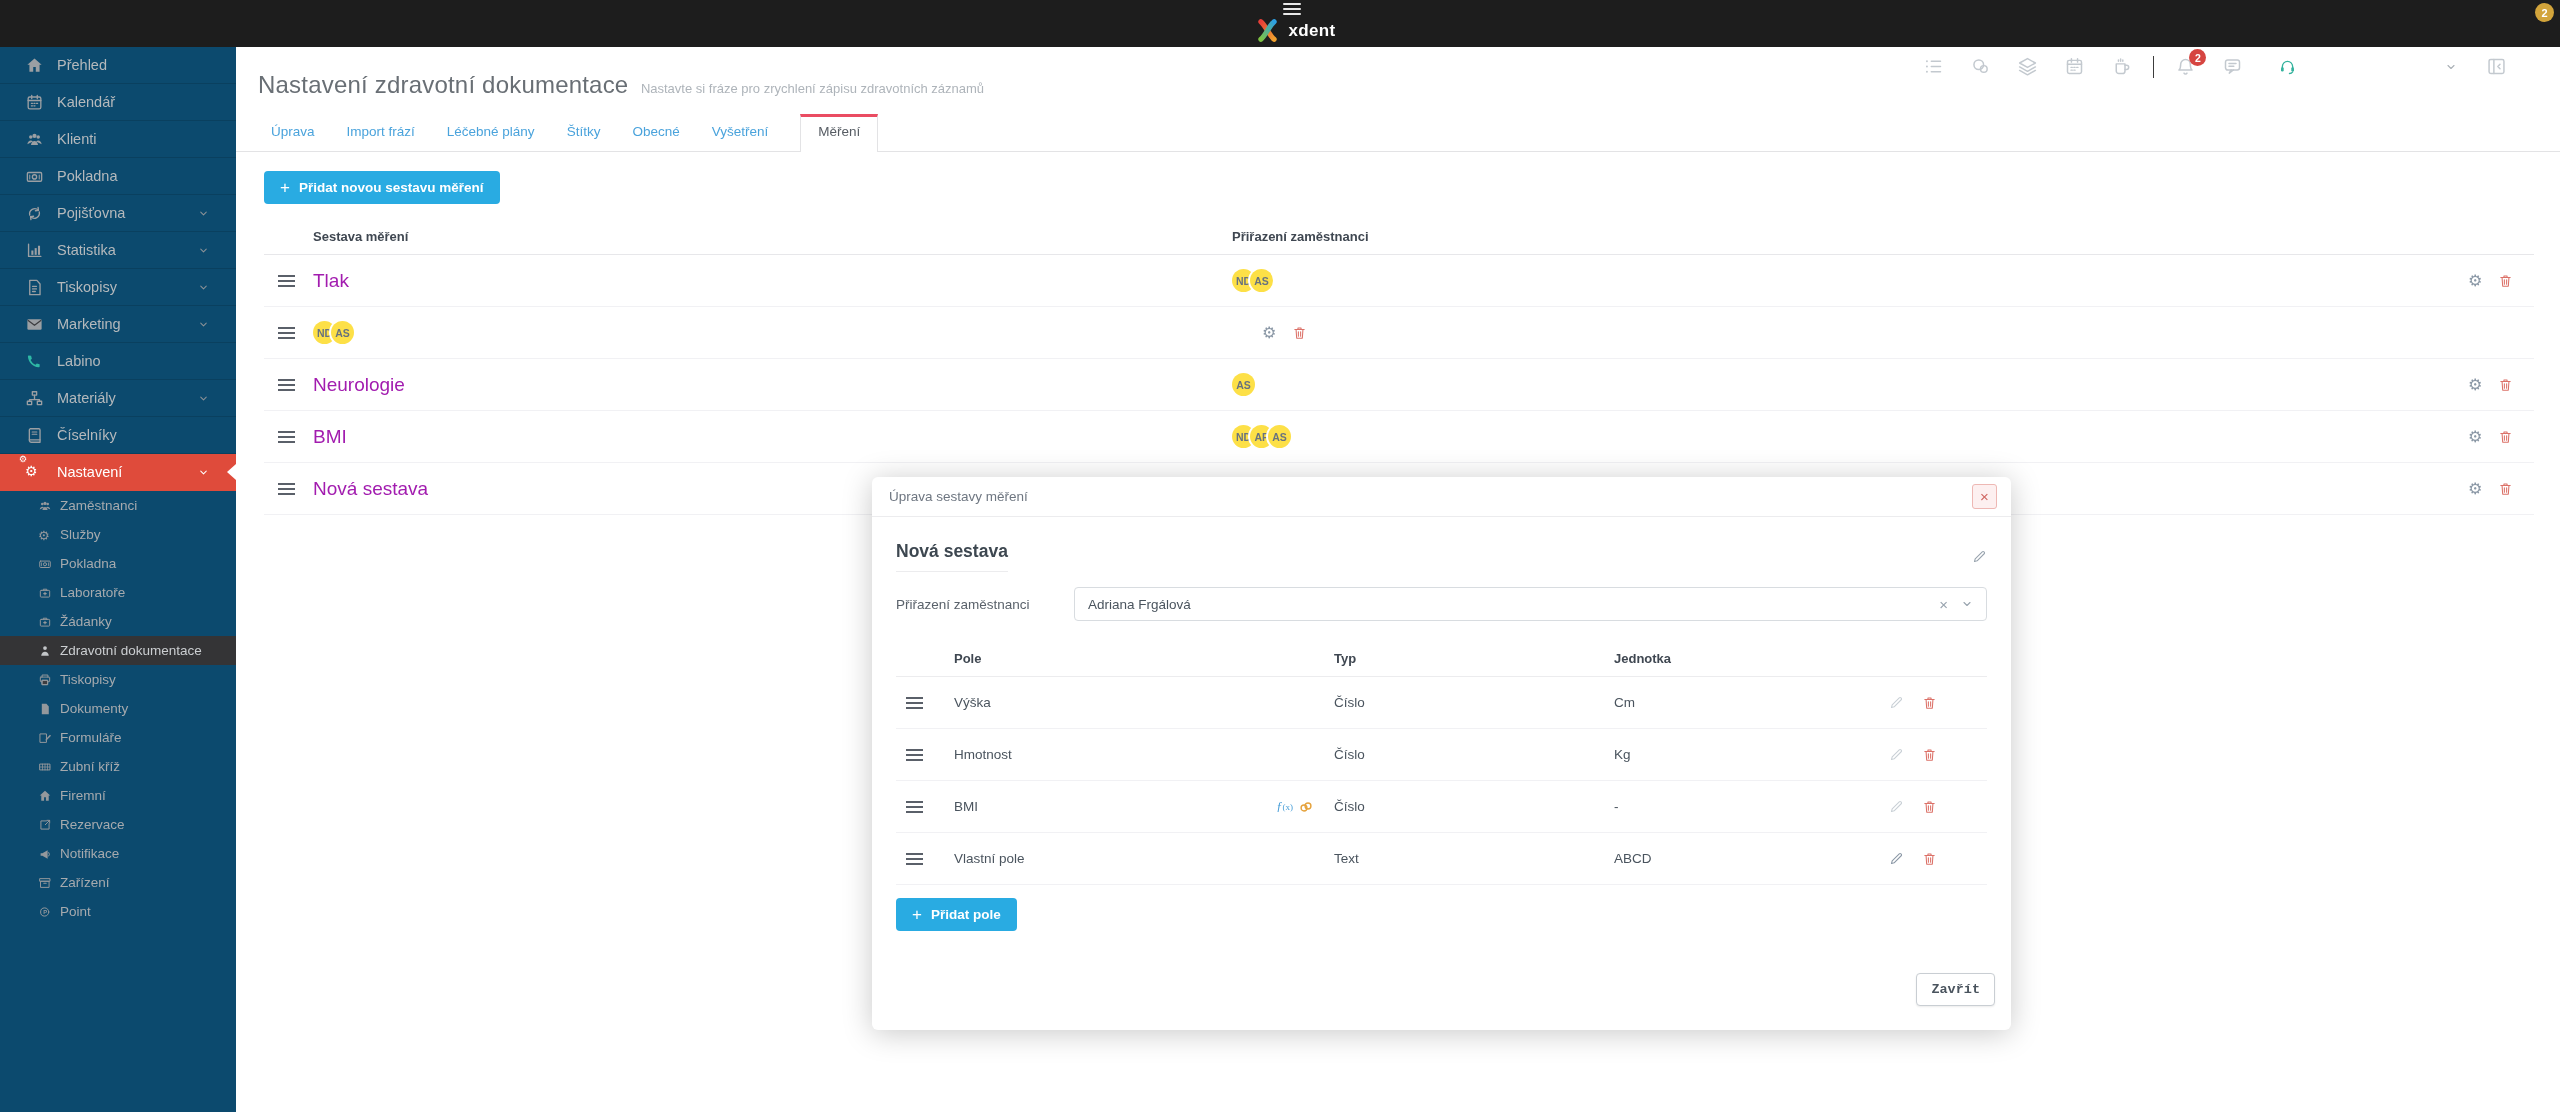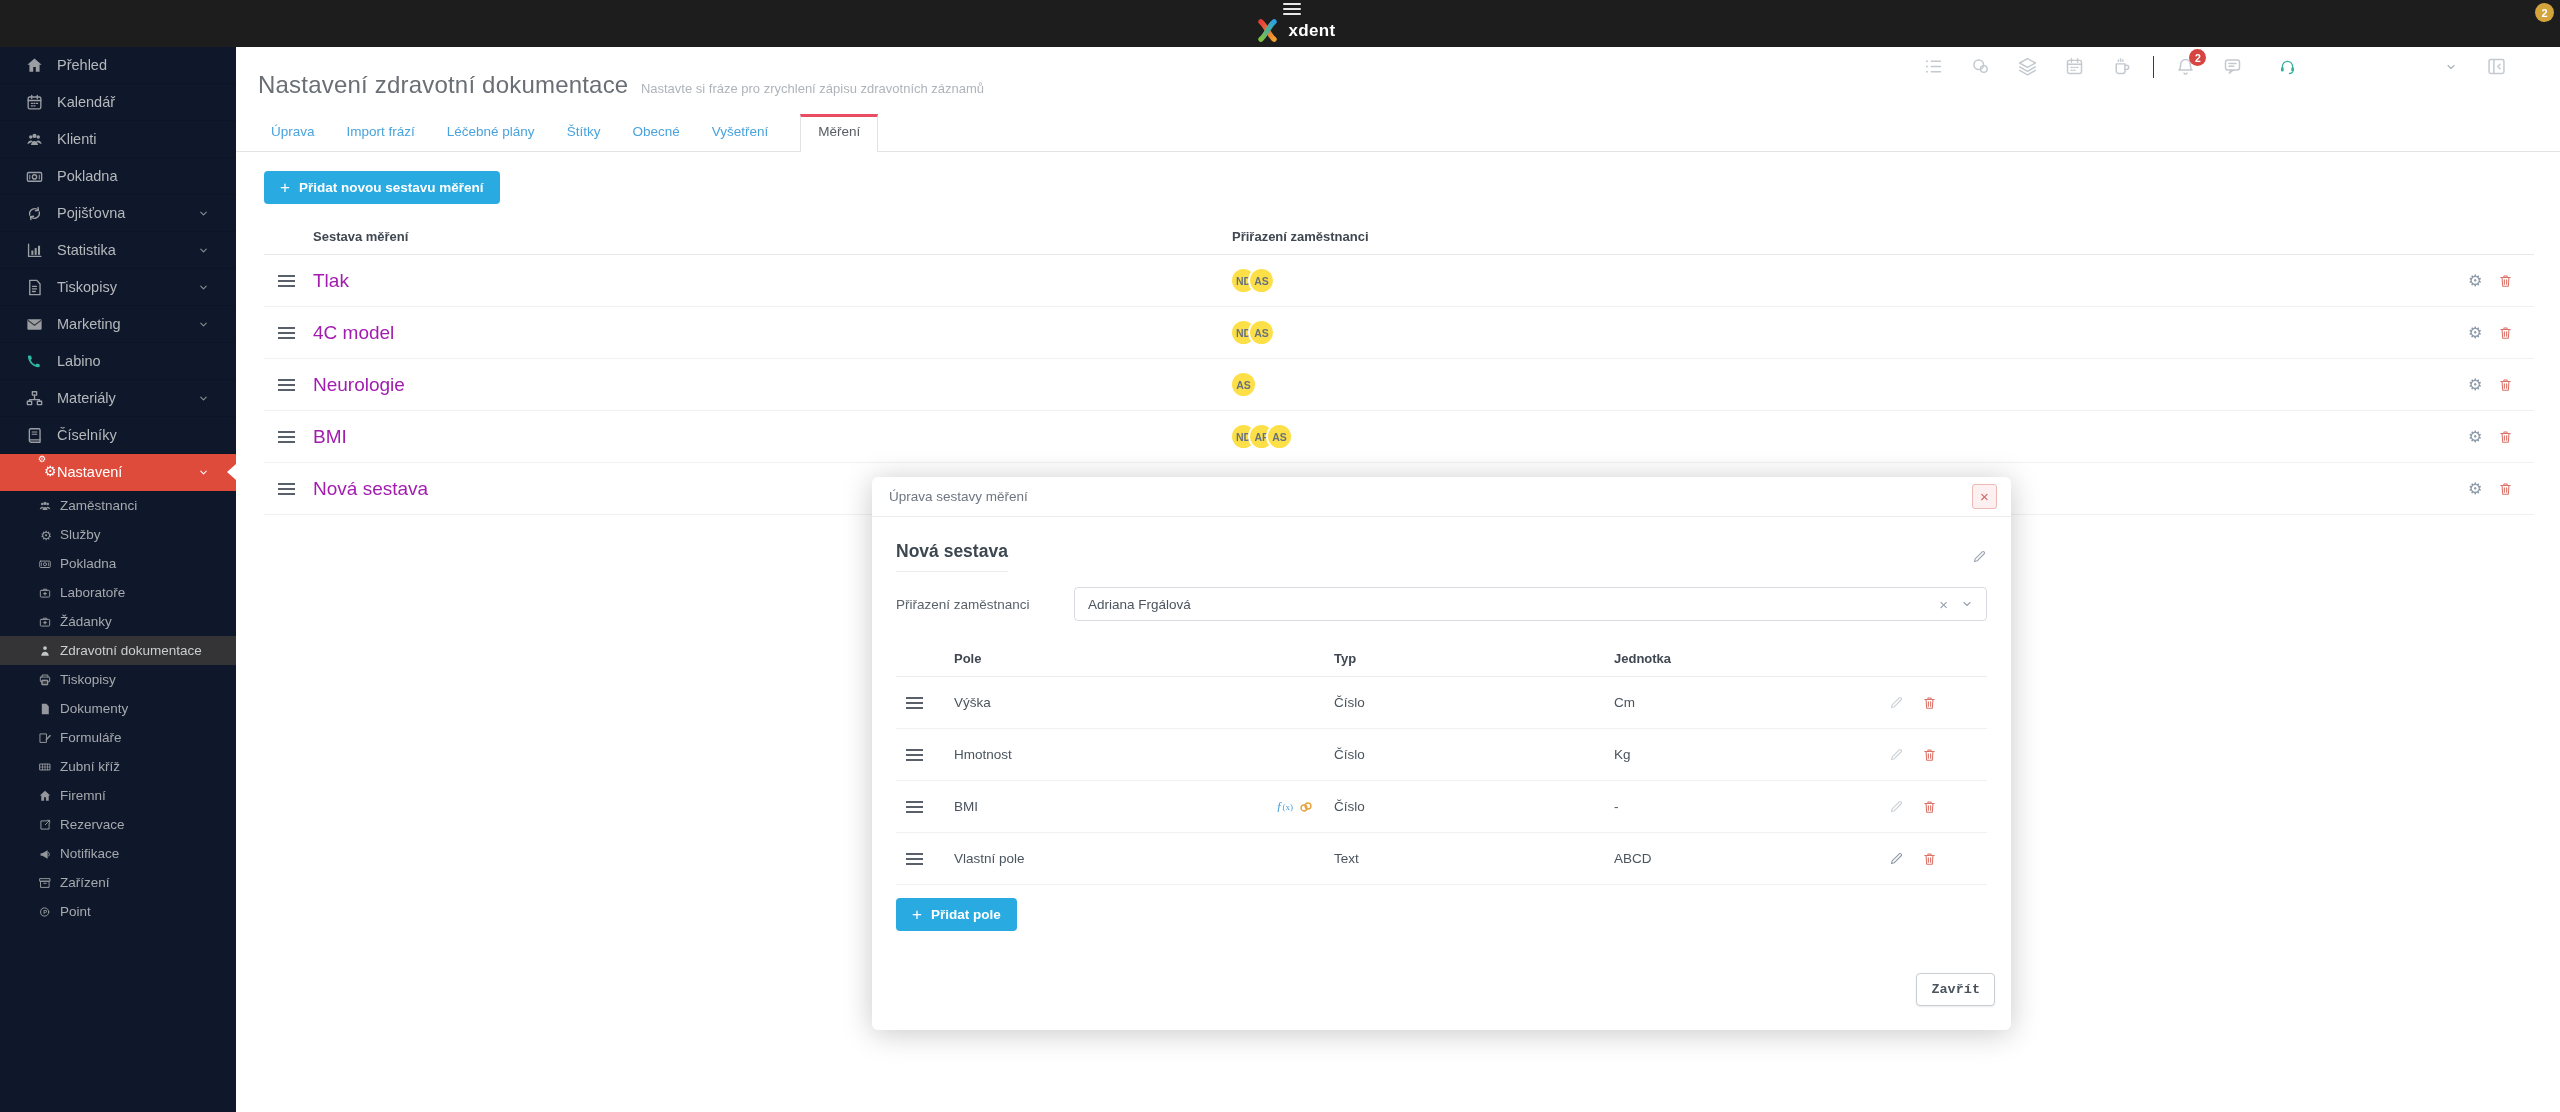--- a/index.html
+++ b/index.html
@@ -19,21 +19,21 @@
   .tb-divider { width:1px; height:22px; background:#3c3c3c; margin:0 8px; }
   .badge-red { position:absolute; top:6px; right:3px; min-width:17px; height:17px; border-radius:9px; background:#d64541; color:#fff; font-size:10.5px; font-weight:bold; display:flex; align-items:center; justify-content:center; padding:0 4px; }
   .avatar { width:31px; height:31px; border-radius:50%; background:#fff; margin:0 11px 0 16px; display:flex; align-items:center; justify-content:center; cursor:pointer; color:#35b39e; }
   .avatar .ico { width:19px; height:19px; }
   .user-email { color:#fff; font-size:14px; font-weight:600; }
   .user-chev { color:#aab0b6; margin:0 16px 0 12px; width:12px; height:12px; cursor:pointer; }
   .panel-btn { margin-right:40px; }
   .corner-badge { position:absolute; top:3px; right:6px; width:19px; height:19px; border-radius:50%; background:#d2a43b; color:#fff; font-size:11px; font-weight:bold; display:flex; align-items:center; justify-content:center; z-index:30; cursor:pointer; }
 
   
-  .sidebar { position:absolute; top:47px; left:0; bottom:0; width:236px; background:#0f172a; z-index:5;text-align:right; }
+  .sidebar { position:absolute; top:47px; left:0; bottom:0; width:236px; background:#0c4a6e; z-index:5; }
   .sb-item { height:37px; display:flex; align-items:center; padding:0 14px 0 25px; color:#b5b9bc; font-size:14.5px; cursor:pointer; border-bottom:1px solid rgba(0,0,0,.13); position:relative; }
   .sb-item .ico { width:19px; height:19px; margin-right:13px; color:#9b9fa3; flex:none; }
   .sb-item .sb-chev { margin-left:auto; width:11px; height:11px; color:#8d9297; }
   .sb-item.active { background:#df4b3b; color:#fff; border-bottom-color:transparent; }
   .sb-item.active .ico, .sb-item.active .sb-chev { color:#fff; }
   .sb-item.active .notch { position:absolute; right:0; top:50%; margin-top:-8px; width:0; height:0; border-top:8px solid transparent; border-bottom:8px solid transparent; border-right:9px solid #ffffff; }
   .sb-sub { height:29px; display:flex; align-items:center; padding:0 10px 0 38px; color:#a6aaae; font-size:13.5px; cursor:pointer; }
   .sb-sub .ico { width:14px; height:14px; margin-right:8px; color:#94989c; flex:none; }
   .sb-sub.active { background:#343436; color:#cbced1; }
   .sb-sub.active .ico { color:#c2c5c8; }
@@ -546,21 +546,20 @@
                 <svg viewBox="0 0 24 24" fill="none" stroke="currentColor" stroke-width="1.7" stroke-linecap="round" stroke-linejoin="round">
                   <path d="M4.5 6.5h15M9.5 6.5V4h5v2.5"></path>
                   <path d="M6.5 6.5l1 14h9l1-14"></path>
                   <path d="M10.2 10v7M13.8 10v7"></path>
                 </svg>
               </span>
             </div>
           </div>
           <div class="trow">
             <span class="drag"></span>
-            <span class="row-name">4C model</span>
             <div class="chips">
               <span class="chip">ND</span>
               <span class="chip">AS</span>
             </div>
             <div class="row-actions">
               <span class="act-gear glyph">⚙</span>
               <span class="ico act-trash">
                 <svg viewBox="0 0 24 24" fill="none" stroke="currentColor" stroke-width="1.7" stroke-linecap="round" stroke-linejoin="round">
                   <path d="M4.5 6.5h15M9.5 6.5V4h5v2.5"></path>
                   <path d="M6.5 6.5l1 14h9l1-14"></path>

